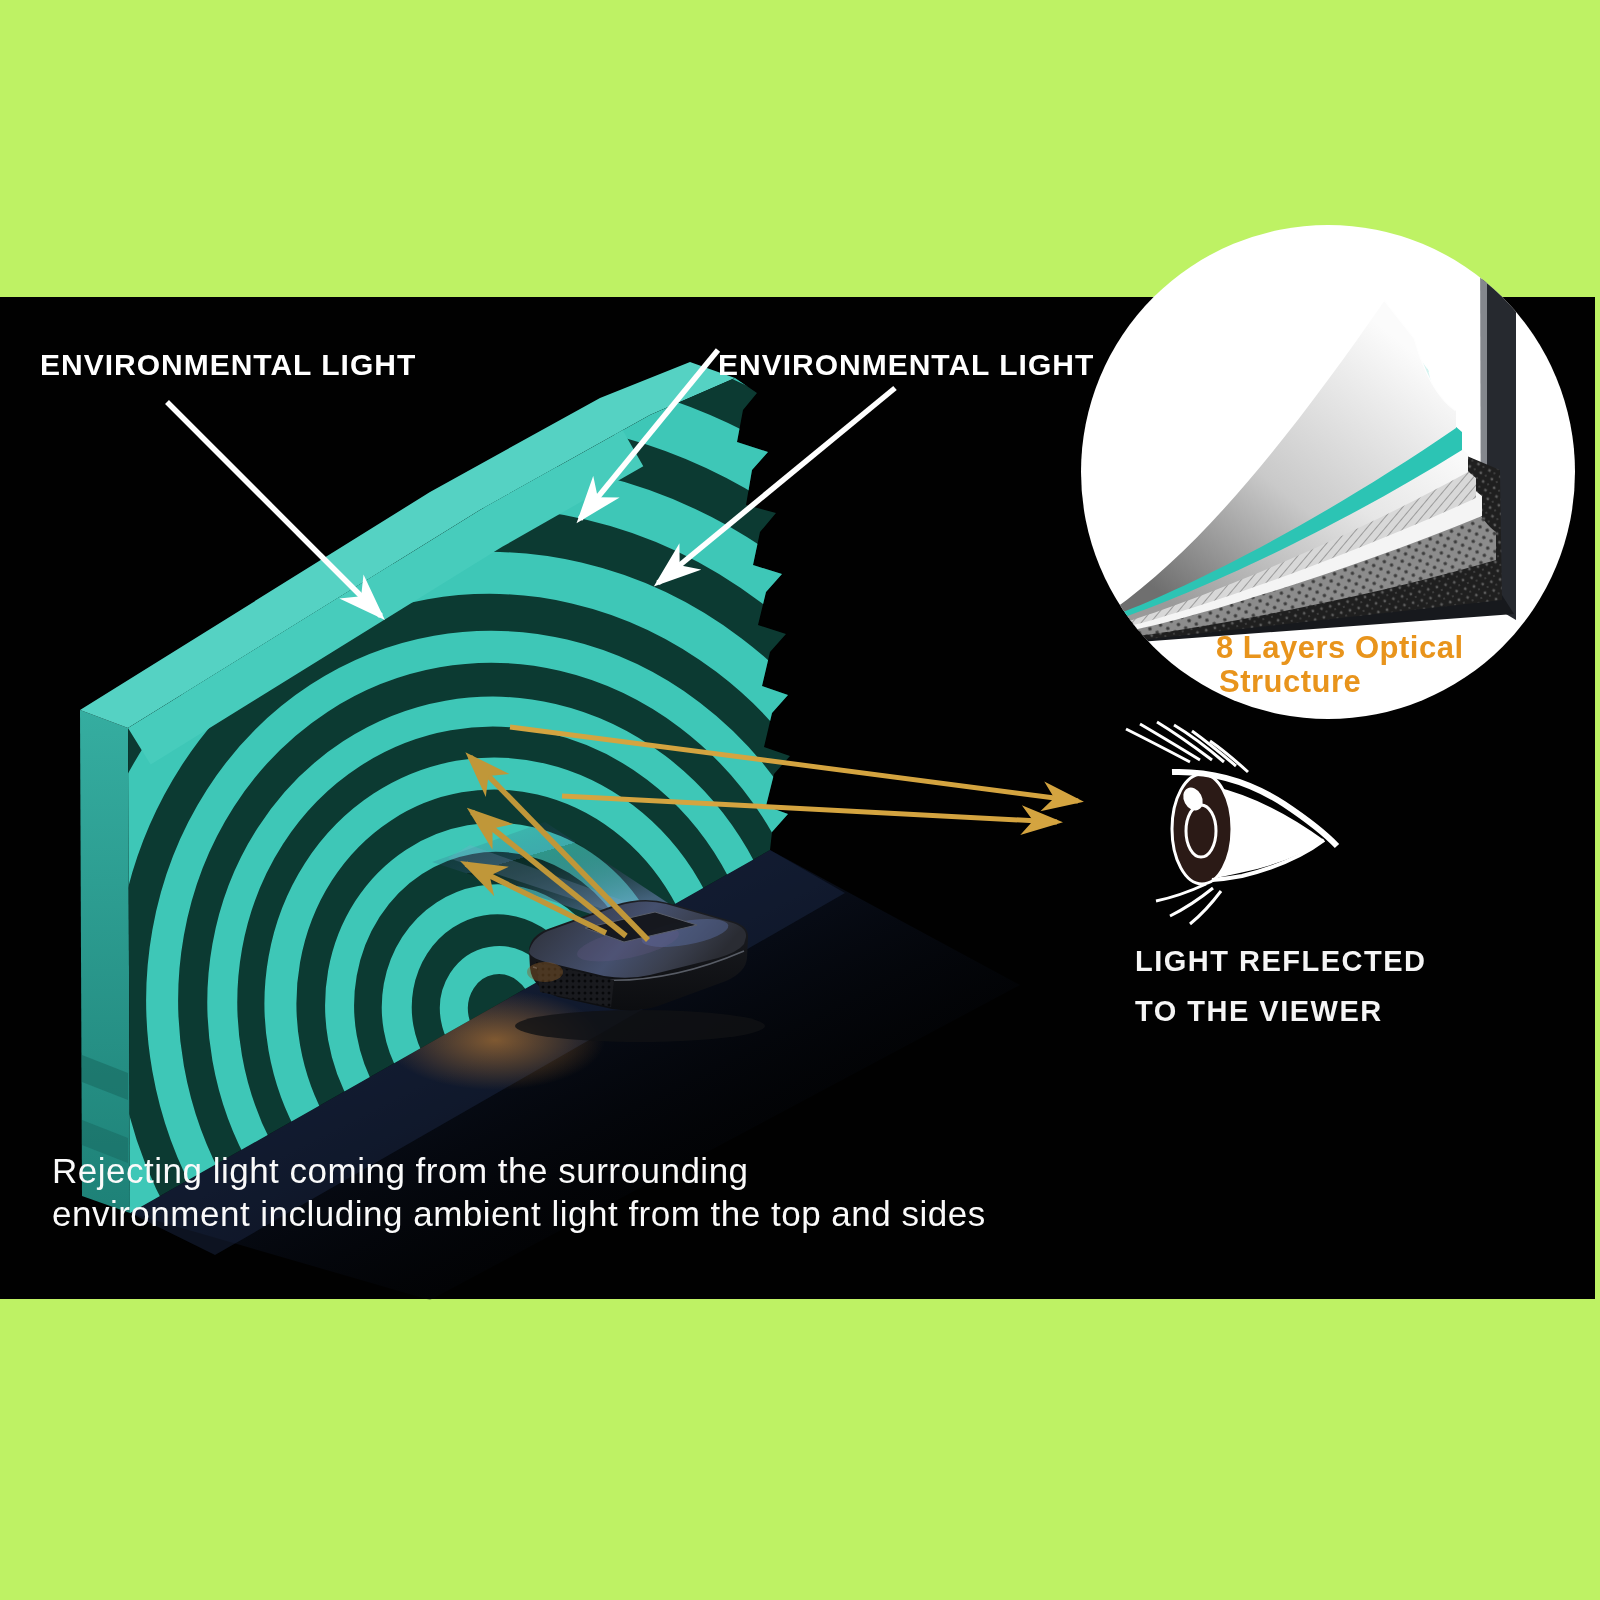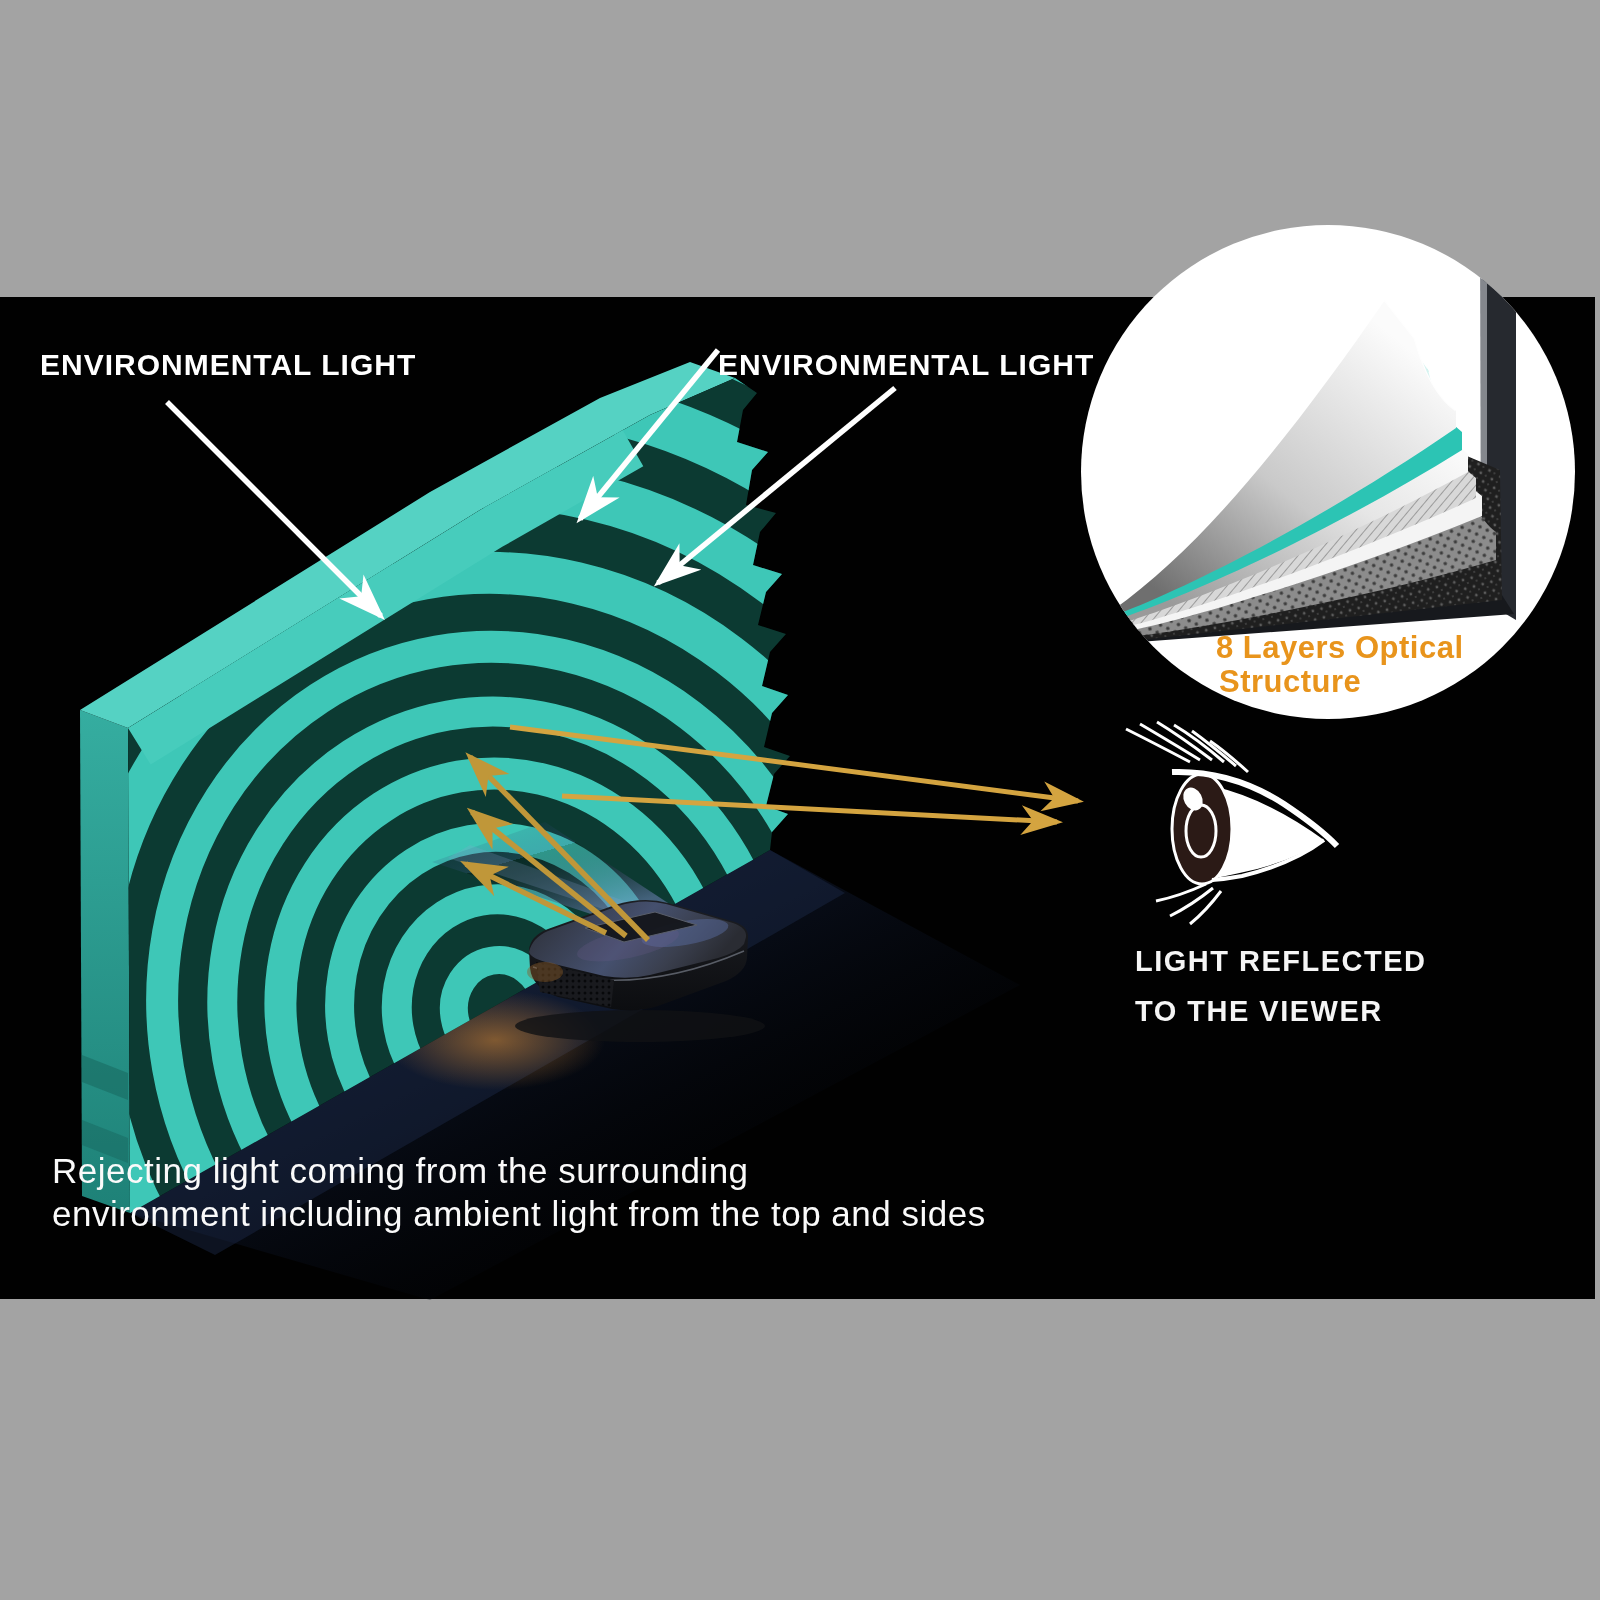--- a/index.html
+++ b/index.html
@@ -1,16 +1,16 @@
 <!DOCTYPE html>
 <html><head>
 <meta charset="utf-8">
 <style>
   html,body{margin:0;padding:0;background:#ffffff;}
-  #stage{position:relative;width:1600px;height:1600px;background:#a3a3a3;overflow:hidden;
+  #stage{position:relative;width:1600px;height:1600px;background:#bef264;overflow:hidden;
          font-family:"Liberation Sans", sans-serif;}
   svg{position:absolute;left:0;top:0;}
   text{font-family:"Liberation Sans", sans-serif;}
   .lbl{font-weight:bold;font-size:30px;letter-spacing:1px;fill:#ffffff;}
   .eyetxt{font-weight:bold;font-size:29px;letter-spacing:1.5px;fill:#f5f5f5;}
   .orangetxt{font-weight:bold;font-size:31px;letter-spacing:.5px;}
   .cap{font-size:35px;fill:#fafafa;letter-spacing:.5px;}
 </style>
 </head>
 <body>

